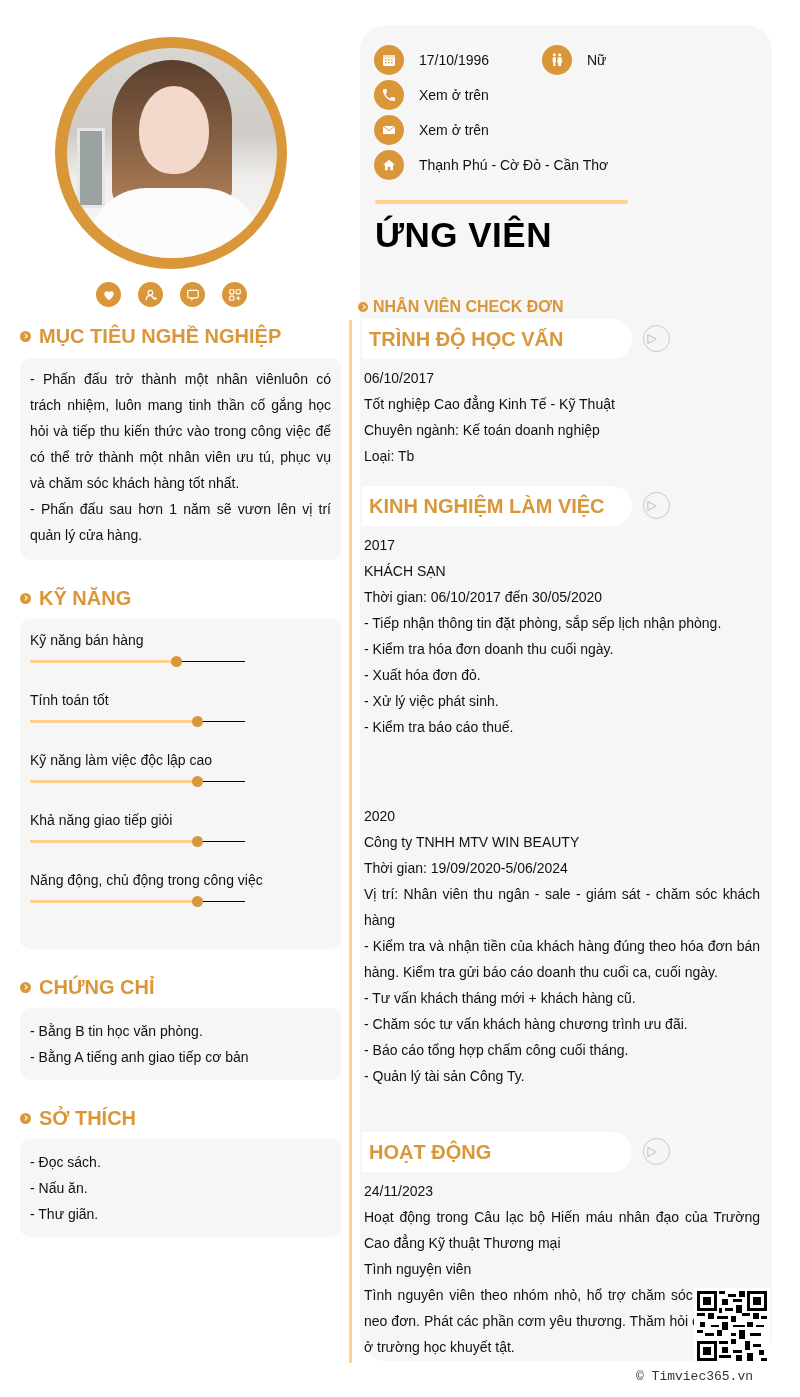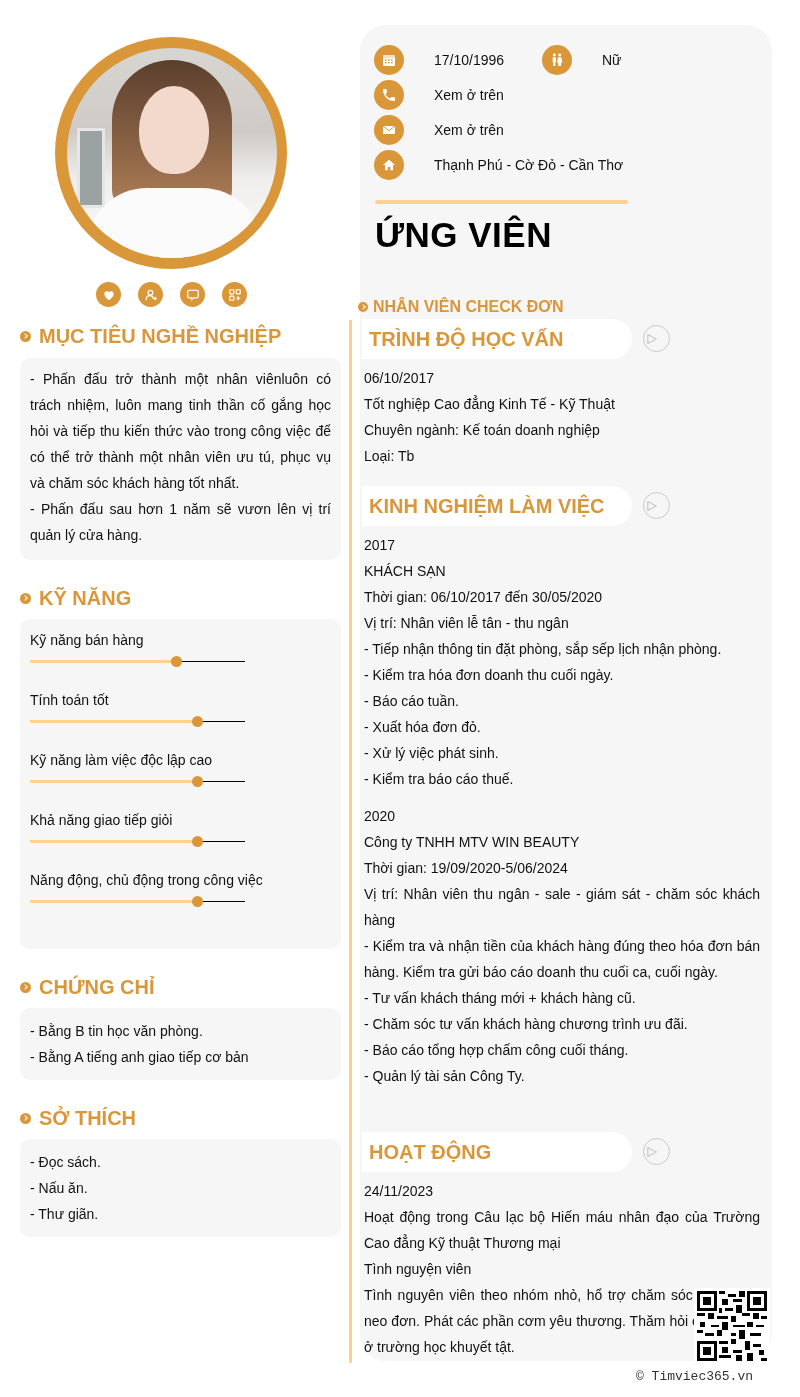--- a/index.html
+++ b/index.html
@@ -73,21 +73,21 @@
   .skill-bar .track { position: absolute; left: 0; right: 0; top: 10px; height: 1px; background: #000; }
   .skill-bar .fill { position: absolute; left: 0; top: 9px; height: 3px; background: #ffd08e; }
   .skill-bar .knob {
     position: absolute; top: 5px; width: 11px; height: 11px; border-radius: 50%; background: #d9973a;
   }
 
   
   .vline { position: absolute; left: 349px; top: 320px; width: 3px; height: 1043px; background: #ffd08e; }
 
   
-  .info-row { position: absolute; display: flex; align-items: center; font-size: 14px; color: #111; gap: 15px; }
+  .info-row { position: absolute; display: flex; align-items: center; font-size: 14px; color: #111; }
   .info-icon {
     width: 30px; height: 30px; border-radius: 50%; background: #d9973a; margin-right: 15px;
     display: flex; align-items: center; justify-content: center; flex: none;
   }
   .info-icon svg { width: 16px; height: 16px; }
 
   .title-bar { position: absolute; left: 375px; top: 200px; width: 253px; height: 4px; background: #ffd08e; border-radius: 2px; }
   .main-title { position: absolute; left: 375px; top: 215px; font-size: 35px; font-weight: bold; letter-spacing: 0.5px; }
   .sub-title {
     position: absolute; left: 358px; top: 266px; font-size: 16px; font-weight: bold; color: #d9973a;
@@ -320,24 +320,22 @@
 <div class="r-head" style="top:486px;">KINH NGHIỆM LÀM VIỆC</div>
 <div class="play-btn" style="left:643px;top:492px;">
   <svg class="play-tri" viewBox="0 0 12 12">
       <path d="M2 1l9 5-9 5z" fill="none" stroke="#c9c9c9" stroke-width="1.3" stroke-linejoin="round"></path>
     </svg>
 </div>
 <div class="r-block" style="top:532px;">
   <p class="b">2017</p>
   <p class="b">KHÁCH SẠN</p>
   <p class="b">Thời gian: 06/10/2017 đến 30/05/2020</p>
-  <p class="b">Vị trí: Nhân viên lễ tân - thu ngân</p>
   <p>- Tiếp nhận thông tin đặt phòng, sắp sếp lịch nhận phòng.</p>
   <p>- Kiểm tra hóa đơn doanh thu cuối ngày.</p>
-  <p>- Báo cáo tuần.</p>
   <p>- Xuất hóa đơn đỏ.</p>
   <p>- Xử lý việc phát sinh.</p>
   <p>- Kiểm tra báo cáo thuế.</p>
 </div>
 <div class="r-block justify" style="top:803px;">
   <p class="b">2020</p>
   <p class="b">Công ty TNHH MTV WIN BEAUTY</p>
   <p class="b">Thời gian: 19/09/2020-5/06/2024</p>
   <p class="b">Vị trí: Nhân viên thu ngân - sale - giám sát - chăm sóc khách hàng</p>
   <p>- Kiểm tra và nhận tiền của khách hàng đúng theo hóa đơn bán hàng. Kiểm tra gửi báo cáo doanh thu cuối ca, cuối ngày.</p>

